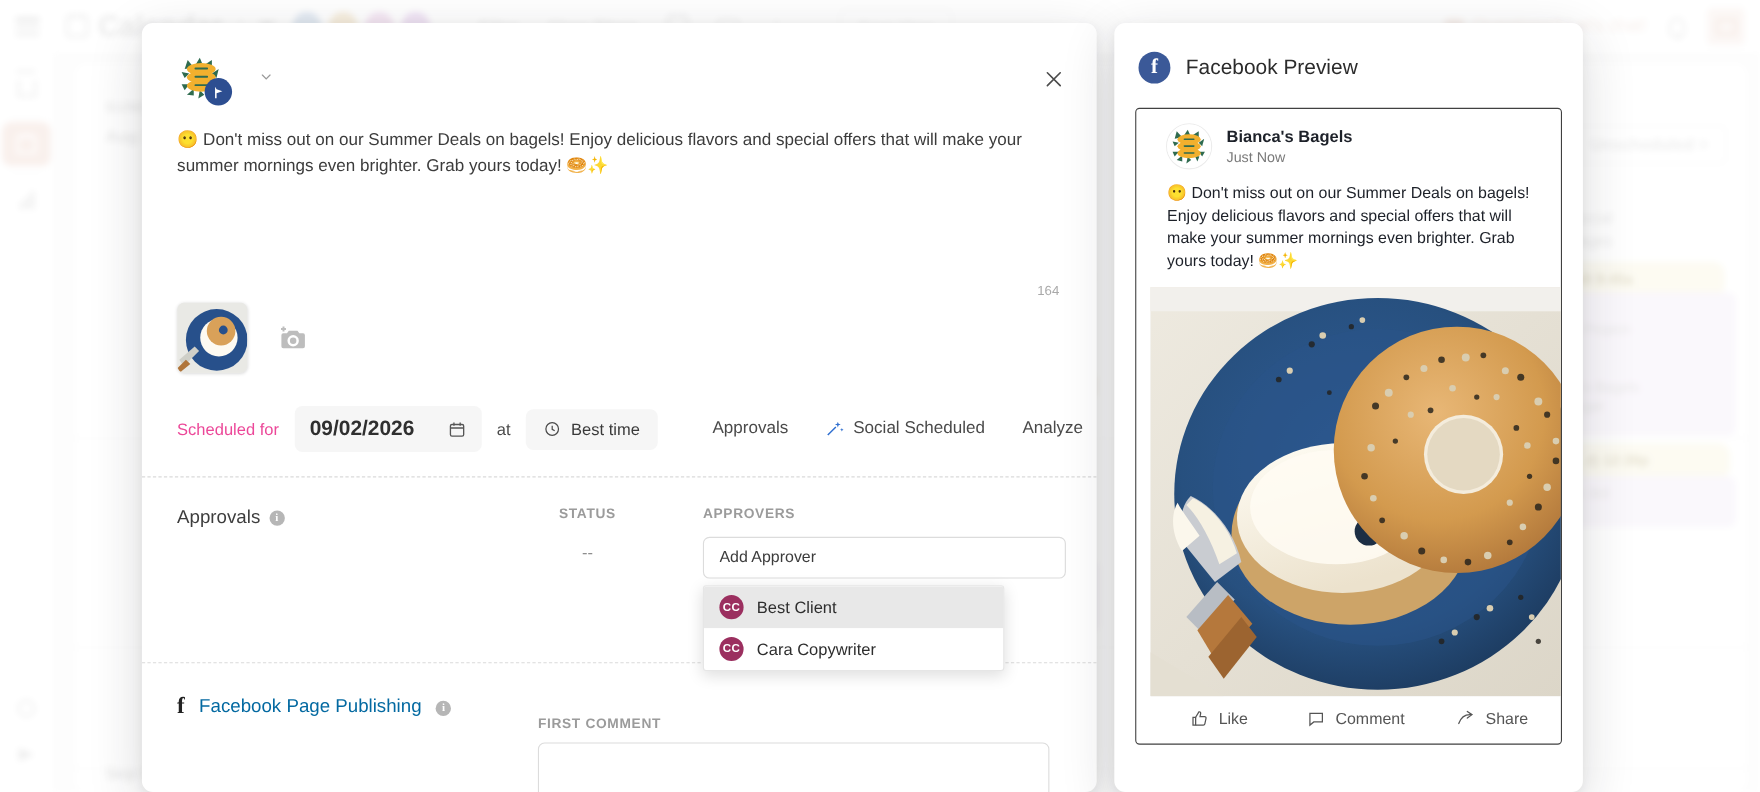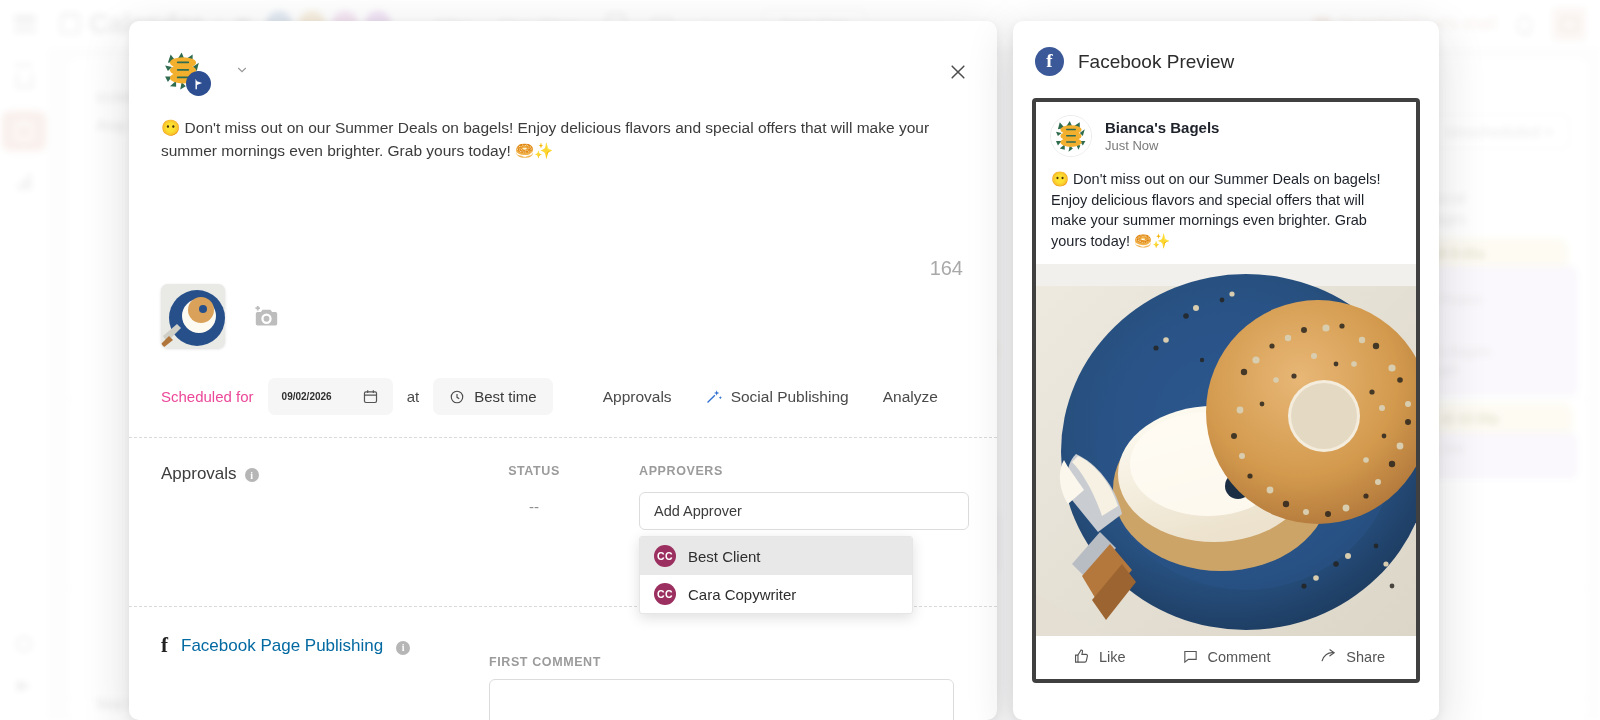--- a/index.html
+++ b/index.html
@@ -100,40 +100,40 @@
     position:absolute; right:-6px; bottom:-3px; width:25px; height:25px;
     border-radius:50%; background:#2d4e91; display:flex;align-items:center;justify-content:center;
   }
   .net-badge svg { width:14px; height:14px; }
   .profile-caret { margin-left: 30px; color:#9a9a9a; font-size:13px; }
 
   .composer {
     margin: 24px 32px 0 32px; min-height: 112px;
   }
   .composer p { font-size: 15.5px; line-height: 1.48; color:#3c3c3c; max-width: 790px;}
-  .char-count { text-align:right; margin: 28px 34px 0 0; color:#a9a9a9; font-size:20px; }
+  .char-count { text-align:right; margin: 28px 34px 0 0; color:#a9a9a9; font-size:12px; }
 
   .media-row { display:flex; align-items:center; gap: 28px; margin: 4px 32px 0 32px;}
   .thumb {
     width: 64px; height: 64px; border-radius: 7px; overflow:hidden;
     box-shadow: 0 1px 3px rgba(0,0,0,0.14); background:#efefef;
   }
   .thumb svg { display:block; width:64px; height:64px;}
   .add-photo { width:27px; height:27px; color:#bdbdbd; }
   .add-photo svg{width:27px;height:27px;display:block;}
 
   .sched-row {
     display:flex; align-items:center; margin: 30px 0 0 32px; gap: 0;
   }
   .sched-label { font-size:15px; color:#ec4899; }
   .date-pill {
     margin-left: 14px; background:#f6f6f6; border-radius:7px;
     padding:10px 14px; display:flex; align-items:center; gap:30px; cursor:pointer;
   }
-  .date-pill .dv { font-size:10px; color:#2f2f2f; font-weight:600; }
+  .date-pill .dv { font-size:19px; color:#2f2f2f; font-weight:600; }
   .date-pill svg { width:17px;height:17px;color:#555;}
   .at-word { margin: 0 14px; font-size:15px; color:#4a4a4a;}
   .time-pill {
     background:#f6f6f6; border-radius:7px; padding:10px 16px;
     display:flex; align-items:center; gap:9px; cursor:pointer;
   }
   .time-pill svg{width:16px;height:16px;color:#4a4a4a;}
   .time-pill span{font-size:15px;color:#3a3a3a;}
   .tab-links { display:flex; align-items:center; gap:34px; margin-left: 50px;}
   .tab-links .tl { font-size:15.5px; color:#4a4a4a; cursor:pointer; display:flex;align-items:center;gap:9px;}
@@ -200,21 +200,21 @@
     overflow: hidden;
   }
   .pv-head { display:flex; align-items:center; gap:14px; padding: 26px 0 0 22px;}
   .fb-circle {
     width:29px;height:29px;border-radius:50%;background:#3b5998;
     display:flex;align-items:center;justify-content:center;color:#fff;
     font-family:"Liberation Serif", serif; font-weight:700; font-size:19px; padding-bottom:2px;
   }
   .pv-head h2 { font-size:19px; font-weight:400; color:#2c2c2c;}
   .pv-card {
-    margin: 22px 19px 0 19px; border:4px solid #404040; border-radius:4px; overflow:hidden; background:#fff;
+    margin: 22px 19px 0 19px; border:1px solid #404040; border-radius:4px; overflow:hidden; background:#fff;padding-left:13px;
   }
   .pv-author { display:flex; align-items:center; gap:13px; padding: 13px 14px 0 14px;}
   .pv-avatar { width:42px;height:42px;border-radius:50%; overflow:hidden; border:1px solid #ececec; flex:0 0 auto;}
   .pv-avatar svg{display:block;width:40px;height:40px;}
   .pv-name { font-size:15px; font-weight:700; color:#1d2129; }
   .pv-time { font-size:13px; color:#7a7a7a; margin-top:2px;}
   .pv-body { padding: 12px 15px 13px 15px; font-size:14.5px; line-height:1.42; color:#1d2129;}
   .pv-img { width:100%; height: 372px; display:block; background:#eee; }
   .pv-actions { display:flex; align-items:center; padding: 12px 0 14px 0;}
   .pv-act { flex:1; display:flex; align-items:center; justify-content:center; gap:9px; cursor:pointer;}
@@ -415,21 +415,21 @@
           <span>Approvals</span>
         </span>
         <span class="tl">
           <span class="wand">
             <svg viewBox="0 0 24 24" fill="currentColor">
               <path d="M3 21 L14 10 l-1.4-1.4 L1.6 19.6 Z"></path>
               <path d="M16 2 l1 3 3 1 -3 1 -1 3 -1-3 -3-1 3-1 z"></path>
               <path d="M21.5 10.5 l.7 1.8 1.8 .7 -1.8 .7 -.7 1.8 -.7-1.8 -1.8-.7 1.8-.7 z"></path>
             </svg>
           </span>
-          <span>Social Publishing</span>
+          <span>Social Scheduled</span>
         </span>
         <span class="tl">
           <span>Analyze</span>
         </span>
       </div>
     </div>
 
     <div class="dashed-sep"></div>
 
     <div class="approvals-sec">

